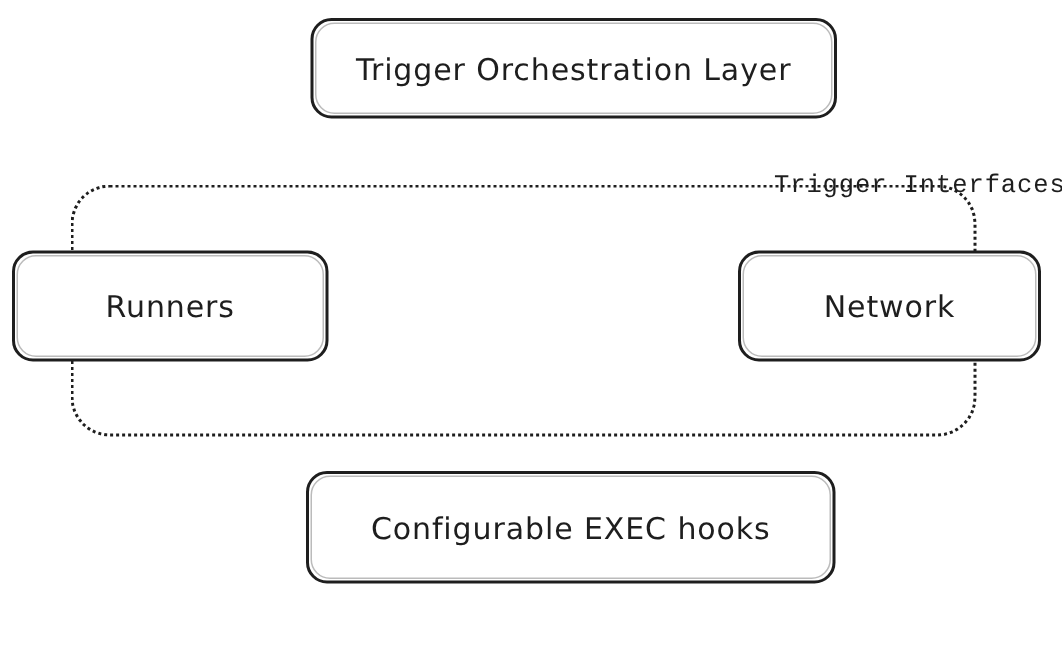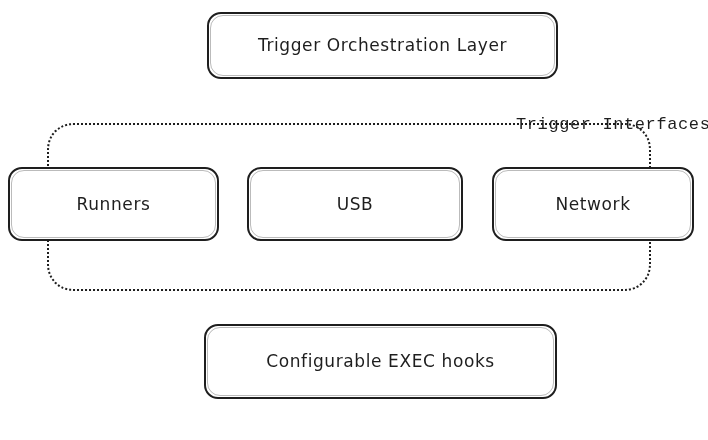--- a/index.html
+++ b/index.html
@@ -44,21 +44,21 @@
     top: 1px;
     right: 1px;
     bottom: 1px;
     border: 1.1px solid rgba(30,30,30,0.30);
     border-radius: 13px;
     pointer-events: none;
   }
 
   .node-label {
     font-family: "DejaVu Sans", sans-serif;
-    font-size: 17px;
+    font-size: 20px;
     letter-spacing: 0.6px;
     color: #1e1e1e;
     white-space: nowrap;
     line-height: 1;
   }
 
   
   .group-frame {
     position: absolute;
     box-sizing: border-box;
@@ -79,21 +79,21 @@
     line-height: 1;
     z-index: 4;
     margin-top: 24px;
   }
 
   
   #node-orchestration { left: 207px; top: 12px;  width: 351px; height: 67px; }
   #node-keyboard      { left: 8px;   top: 167px; width: 211px; height: 74px; }
   #node-usb           { left: 247px; top: 167px; width: 216px; height: 74px; }
   #node-network       { left: 492px; top: 167px; width: 202px; height: 74px; }
-  #node-exec-hooks    { left: 204px; top: 324px; width: 353px; height: 75px; }
+  #node-exec-hooks    { left: 204px; top: 314px; width: 353px; height: 75px; }
 
   #group-trigger-interfaces { left: 47px; top: 123px; width: 604px; height: 168px; }
 
   #label-trigger-interfaces { left: 516px; top: 92px; }
   #label-action-runners     { left: 478px; top: 405px; }
 </style>
 </head>
 <body>
 
 <div id="canvas">
@@ -103,23 +103,20 @@
   </div>
 
   <div class="group-frame" id="group-trigger-interfaces"></div>
 
   <div class="free-label" id="label-trigger-interfaces">Trigger Interfaces</div>
 
   <div class="node" id="node-keyboard">
     <span class="node-label">Runners</span>
   </div>
 
-  <div class="node" id="node-usb">
-    <span class="node-label">USB</span>
-  </div>
 
   <div class="node" id="node-network">
     <span class="node-label">Network</span>
   </div>
 
   <div class="node" id="node-exec-hooks">
     <span class="node-label">Configurable EXEC hooks</span>
   </div>
 
 

